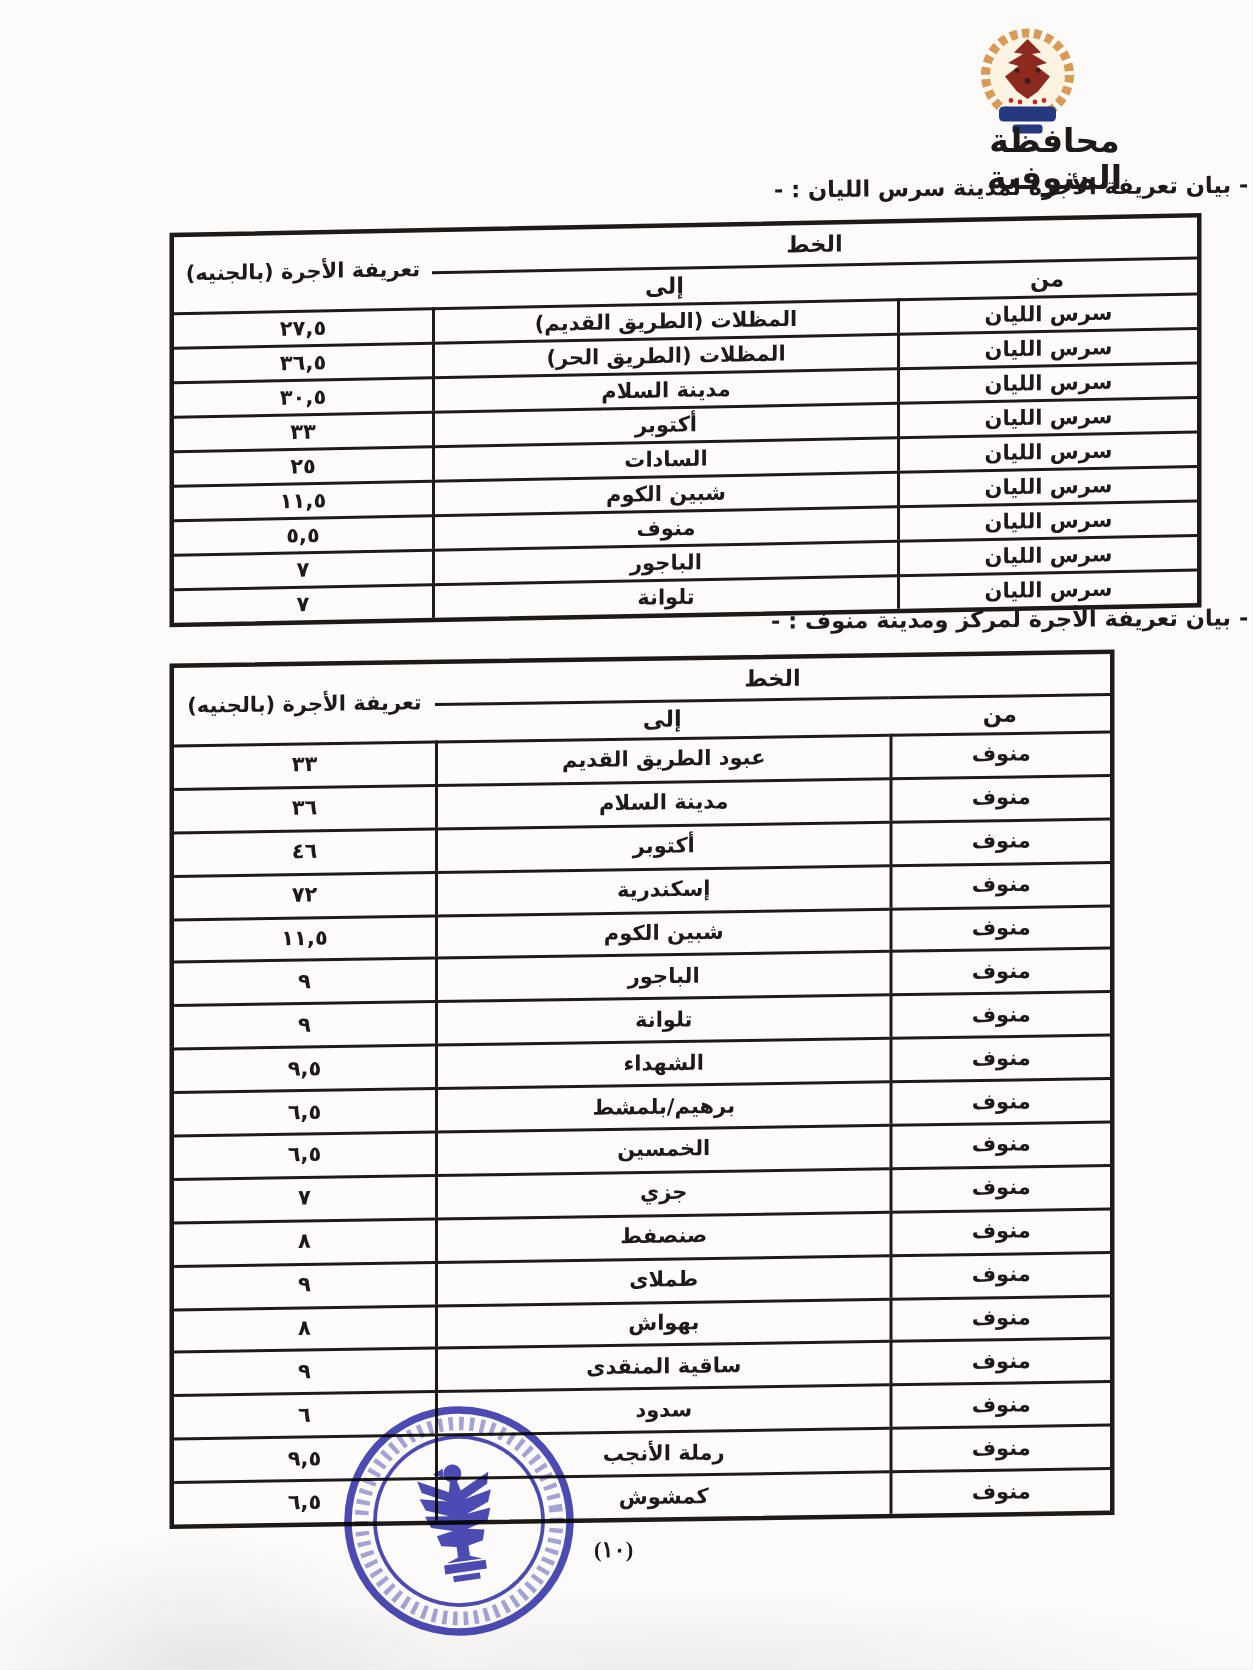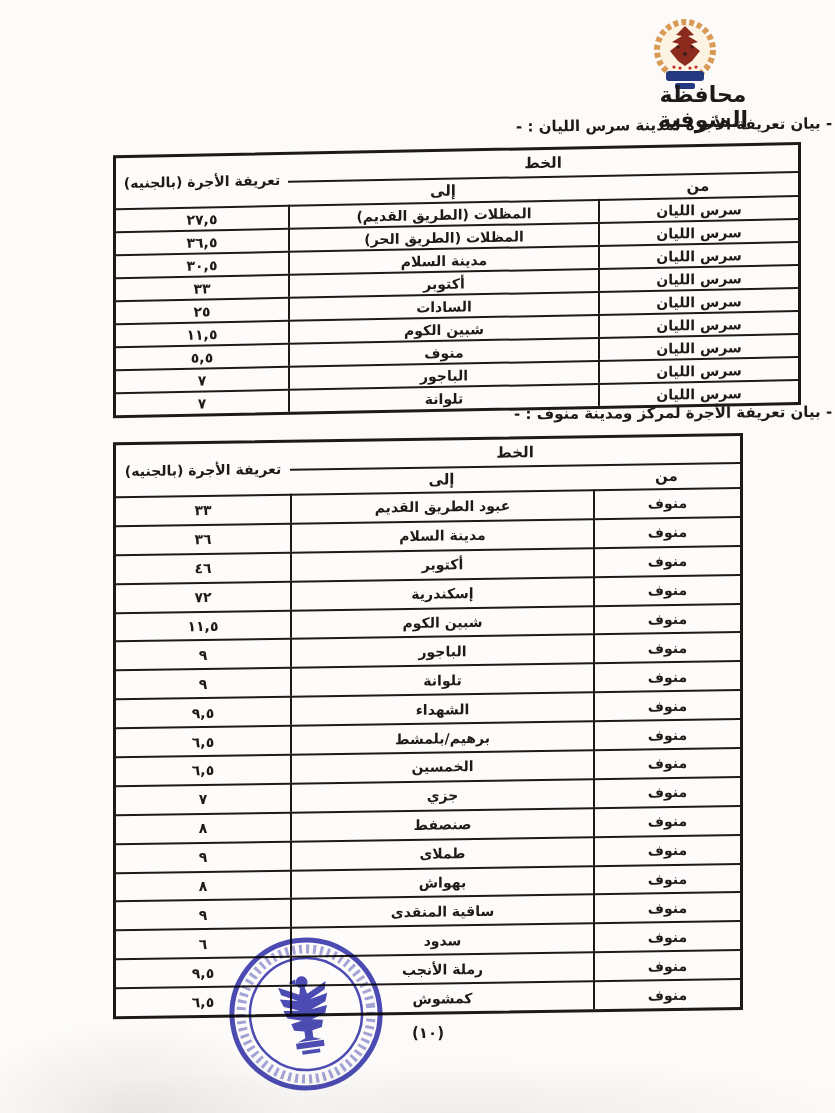--- a/index.html
+++ b/index.html
@@ -51,22 +51,22 @@
   .line-head{grid-column:2 / span 2;grid-row:1;}
   .to-head{grid-column:2;grid-row:2;}
   .from-head{grid-column:3;grid-row:2;}
   .num{font-size:14px;letter-spacing:.5px;}
 
   .stamp{
     position:absolute;left:226px;top:934px;width:160px;height:160px;
     mix-blend-mode:multiply;opacity:.92;transform:rotate(-8deg);
   }
   .page-number{
-    position:absolute;left:396px;top:1024px;width:64px;text-align:center;
-    direction:rtl;font-size:15px;font-weight:800;
+    position:absolute;left:396px;top:1024px;width:64px;text-align:left;
+    direction:rtl;font-size:15px;font-weight:800;font-family:Liberation Serif, serif;
   }
 </style>
 </head>
 <body>
 
 <div class="page">
 
   <div class="emblem">
     <svg viewBox="0 0 76 84" width="78" height="84">
       <circle cx="38" cy="36" r="26" fill="#fdf3e2"></circle>

